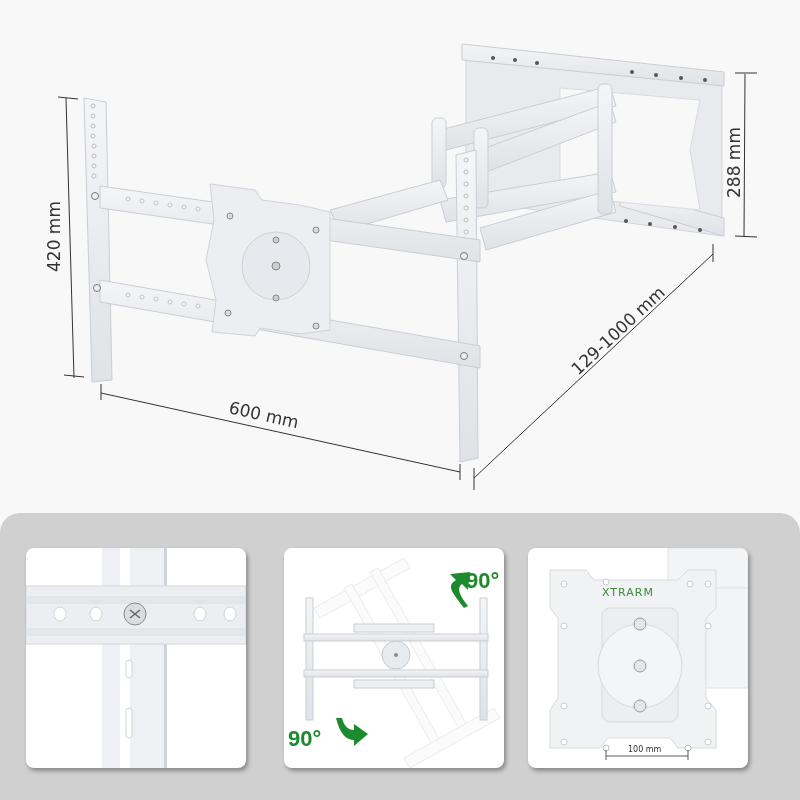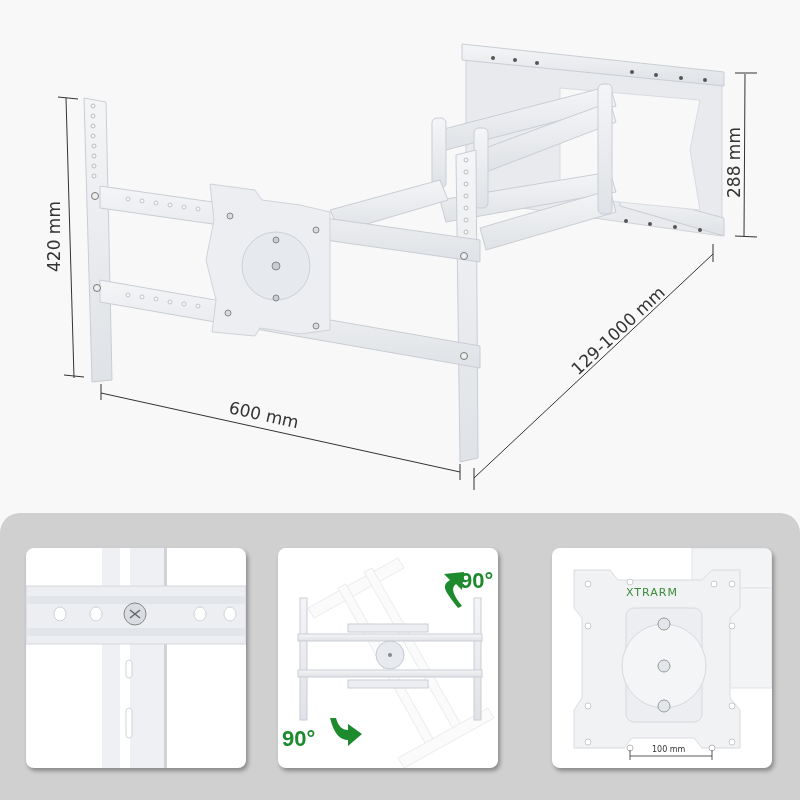--- a/index.html
+++ b/index.html
@@ -156,21 +156,21 @@
         <ellipse cx="174" cy="66" rx="6" ry="7"></ellipse>
         <ellipse cx="204" cy="66" rx="6" ry="7"></ellipse>
       </g>
     <circle cx="109" cy="66" r="11" fill="#d9dce0" stroke="#888"></circle>
     <path d="M104,62 L114,70 M114,62 L104,70" stroke="#666" stroke-width="1.5"></path>
     <rect x="100" y="112" width="6" height="18" rx="3" fill="#fff" stroke="#d0d3d8"></rect>
     <rect x="100" y="160" width="6" height="30" rx="3" fill="#fff" stroke="#d0d3d8"></rect>
   </svg>
 </div>
 
-<div class="card" style="left:278px;">
+<div class="card" style="left:284px;">
   <svg width="220" height="220" viewBox="0 0 220 220">
     <g opacity="0.35" stroke="#c0c4c9" fill="#f2f3f5">
       <polygon points="30,60 120,10 126,20 36,70"></polygon>
       <polygon points="60,40 150,200 158,196 68,36"></polygon>
       <polygon points="86,24 178,186 186,182 94,20"></polygon>
       <polygon points="120,210 210,160 216,170 126,220"></polygon>
     </g>
     <g stroke="#c9cdd3" fill="url(#metal)">
       <rect x="22" y="50" width="7" height="122"></rect>
       <rect x="196" y="50" width="7" height="122"></rect>
@@ -181,21 +181,21 @@
     </g>
     <circle cx="112" cy="107" r="14" fill="#e7eaee" stroke="#c6cad0"></circle>
     <circle cx="112" cy="107" r="2" fill="#888"></circle>
     <path d="M180,60 C168,44 162,38 172,32 L166,26 L186,24 L184,42 L178,36 C172,40 176,48 184,58 Z" fill="#1e8a2e"></path>
     <text class="angle-label" x="182" y="40">90°</text>
     <path d="M52,170 C56,186 62,192 70,192 L70,198 L84,186 L70,176 L70,182 C64,182 60,178 58,170 Z" fill="#1e8a2e"></path>
     <text class="angle-label" x="4" y="198">90°</text>
   </svg>
 </div>
 
-<div class="card" style="left:552px;text-align:center;">
+<div class="card" style="left:528px;text-align:center;">
   <svg width="220" height="220" viewBox="0 0 220 220">
     <g opacity="0.7" fill="#eef0f3" stroke="#d4d7dc">
       <rect x="140" y="0" width="80" height="40"></rect>
       <rect x="160" y="40" width="60" height="100"></rect>
     </g>
     <path d="M22,22 L58,22 L66,32 L150,32 L160,22 L188,22 L188,60 L178,70 L178,150 L188,162 L188,200 L150,200 L142,190 L80,190 L72,200 L22,200 L22,162 L30,150 L30,70 L22,60 Z" fill="#f1f2f4" stroke="#d8dbe0"></path>
     <text class="brand" x="74" y="48">XTRARM</text>
     <rect x="74" y="60" width="76" height="114" rx="8" fill="#eceef1" stroke="#d6d9dd"></rect>
     <circle cx="112" cy="118" r="42" fill="#f4f5f7" stroke="#d6d9dd"></circle>
     <circle cx="112" cy="76" r="6" fill="#e3e6ea" stroke="#999"></circle>

